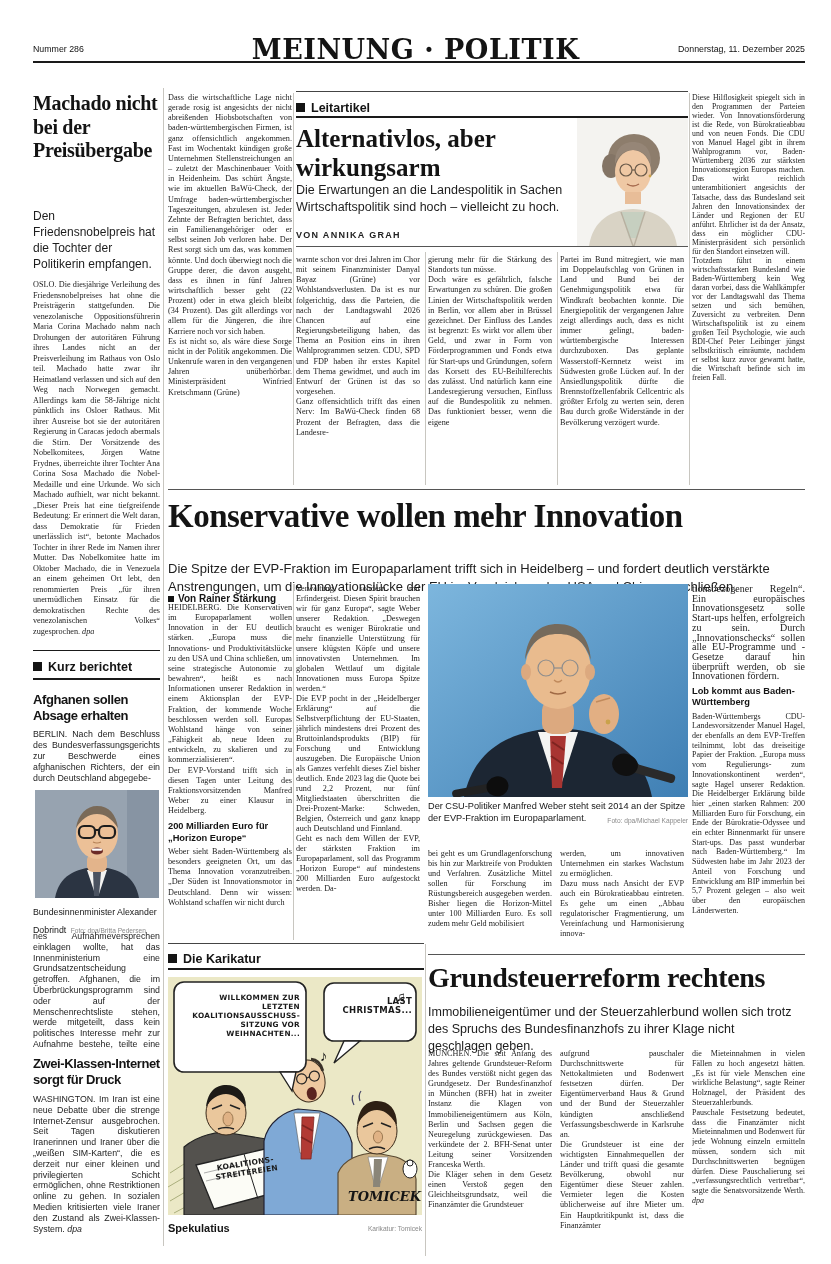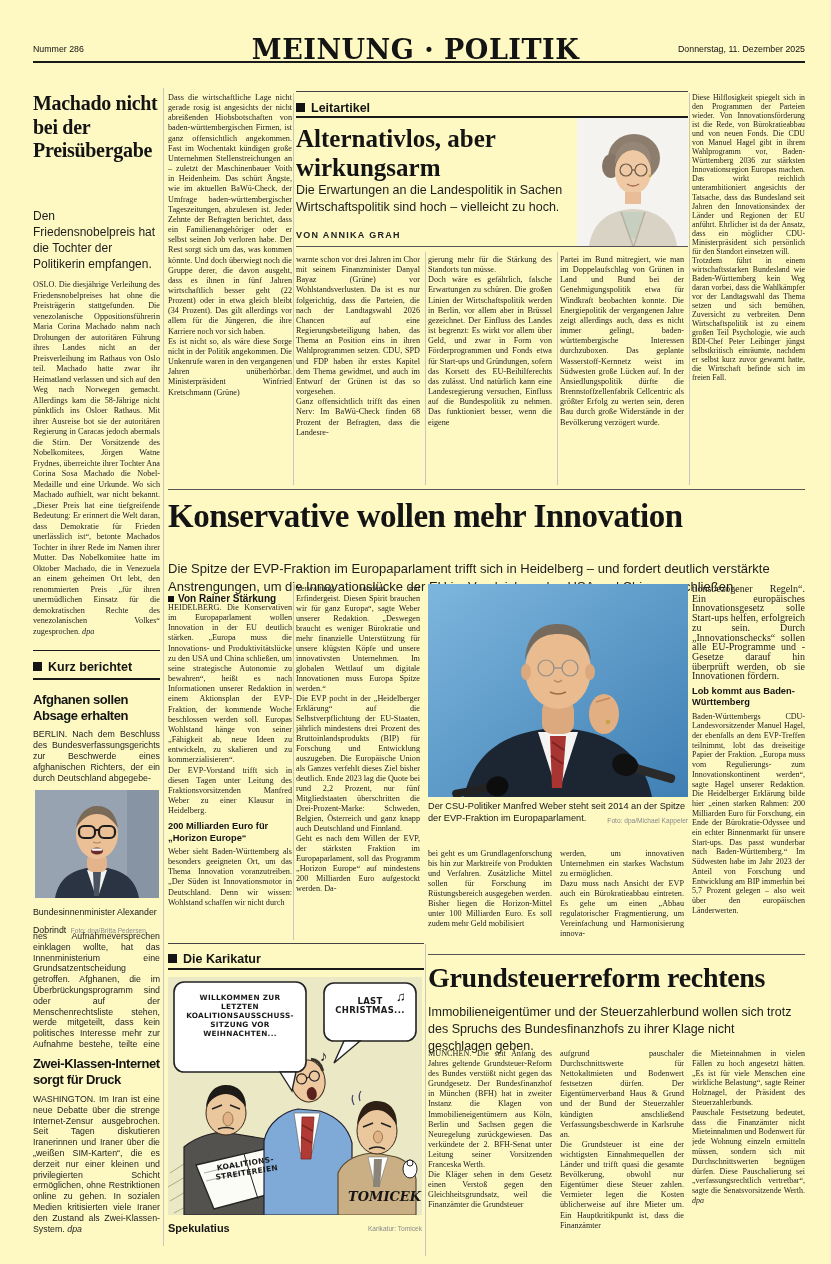--- a/index.html
+++ b/index.html
@@ -1,16 +1,16 @@
 <!DOCTYPE html>
 <html><head>
 <meta charset="utf-8">
 <style>
   html,body{margin:0;padding:0;background:#e8e8e8;}
-  .page{position:relative;width:831px;height:1264px;background:#fef9c3;overflow:hidden;
+  .page{position:relative;width:831px;height:1264px;background:#ffffff;overflow:hidden;
         font-family:"Liberation Sans",sans-serif;color:#111;}
   .abs{position:absolute;}
   .rule{background:#1a1a1a;}
   .vrule{background:#c8c6c0;width:1px;}
   
   .mast-side{font:8.8px/11px "Liberation Sans",sans-serif;color:#111;}
   .mast-title{font-family:"DejaVu Serif",serif;font-size:27px;font-weight:700;letter-spacing:.5px;
               text-align:center;color:#141414;}
   
   .hl{font-family:"Liberation Serif",serif;font-weight:700;color:#141414;}
@@ -25,21 +25,21 @@
   .sq{display:inline-block;width:9px;height:9px;background:#141414;margin-right:6px;}
   .seclabel{font:bold 12.5px/14px "Liberation Sans",sans-serif;color:#141414;}
   .subhead{font:bold 9.3px/11.3px "Liberation Sans",sans-serif;color:#141414;margin:5px 0 3px 0;}
   .caption{font:9.2px/11.8px "Liberation Sans",sans-serif;color:#161616;}
   .credit{font:6.6px/8px "Liberation Sans",sans-serif;color:#8a8a8a;}
   .byline-caps{font:bold 9px/11px "Liberation Sans",sans-serif;letter-spacing:1.3px;color:#222;}
   .byline{font:bold 10px/12px "Liberation Sans",sans-serif;color:#141414;}
   .kurz-title{font:bold 13px/15.5px "Liberation Sans",sans-serif;letter-spacing:-.4px;color:#141414;}
   .photo{overflow:hidden;}
   .photo svg{display:block;}
-  .bubble-text{position:absolute;font:bold 7.3px/9px "DejaVu Sans",sans-serif;text-align:center;
+  .bubble-text{position:absolute;font:bold 7.3px/9px "DejaVu Sans",sans-serif;text-align:right;
                color:#1a1a1a;letter-spacing:.3px;}
   .np-text{position:absolute;font:bold 7.5px/9px "DejaVu Sans",sans-serif;color:#1a1a1a;
            transform:rotate(-9deg);text-align:center;letter-spacing:.3px;}
   .signature{position:absolute;font:italic bold 13px "DejaVu Serif",serif;color:#141414;}
   .cartoon-caption{font:bold 11px/13px "Liberation Sans",sans-serif;color:#141414;}
 </style>
 </head>
 <body>
 
 <div class="page">

